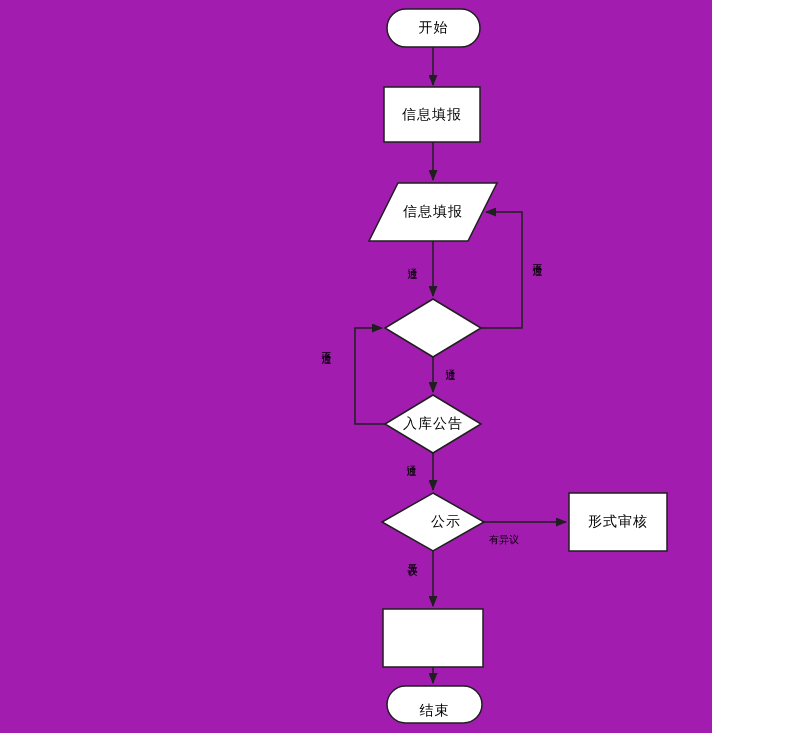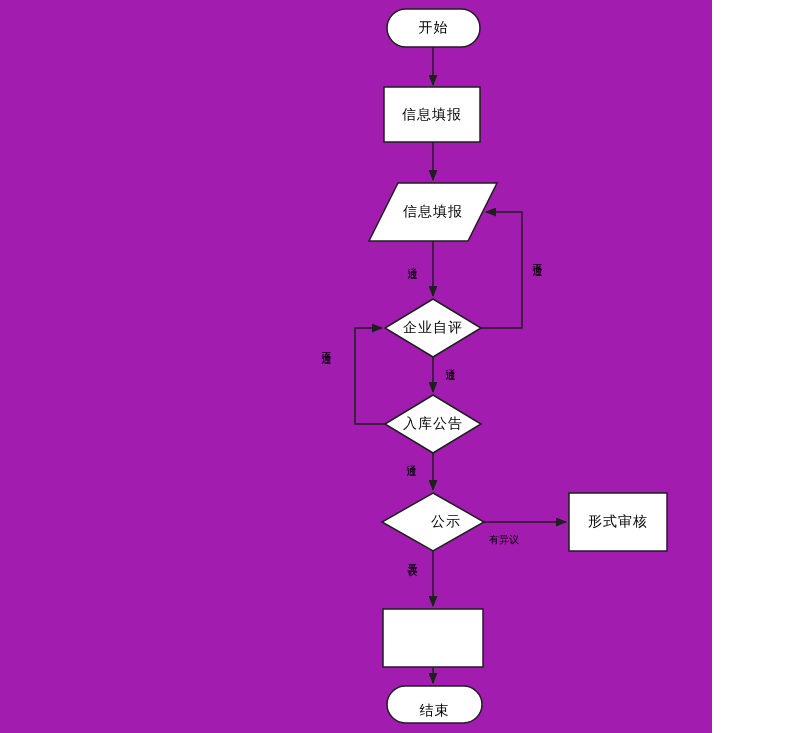--- a/index.html
+++ b/index.html
@@ -78,21 +78,20 @@
       <polygon points="433,493 484,522 433,551 382,522"></polygon>
       <rect x="569" y="493" width="98" height="58"></rect>
       <rect x="383" y="609" width="100" height="58"></rect>
       <rect x="387" y="686" width="95" height="37" rx="18.5" ry="18.5"></rect>
     </g>
   </svg>
 
   <div class="node-label" style="left:387px; top:9px; width:93px; height:38px;">开始</div>
   <div class="node-label" style="left:384px; top:87px; width:96px; height:55px;">信息填报</div>
   <div class="node-label" style="left:383px; top:183px; width:100px; height:58px;">信息填报</div>
-  <div class="node-label" style="left:385px; top:299px; width:96px; height:58px;">企业自评</div>
   <div class="node-label" style="left:385px; top:395px; width:96px; height:58px;">入库公告</div>
   <div class="node-label" style="left:396px; top:493px; width:100px; height:58px;">公示</div>
   <div class="node-label" style="left:569px; top:493px; width:98px; height:58px;">形式审核</div>
   <div class="node-label" style="left:387px; top:686px; width:95px; height:37px;margin-top:6px;">结束</div>
 
   <div class="edge-label vertical" style="left:404px; top:260px;">通过</div>
   <div class="edge-label vertical" style="left:529px; top:256px;">不通过</div>
   <div class="edge-label vertical" style="left:442px; top:361px;">通过</div>
   <div class="edge-label vertical" style="left:318px; top:344px;">不通过</div>
   <div class="edge-label vertical" style="left:403px; top:457px;">通过</div>

